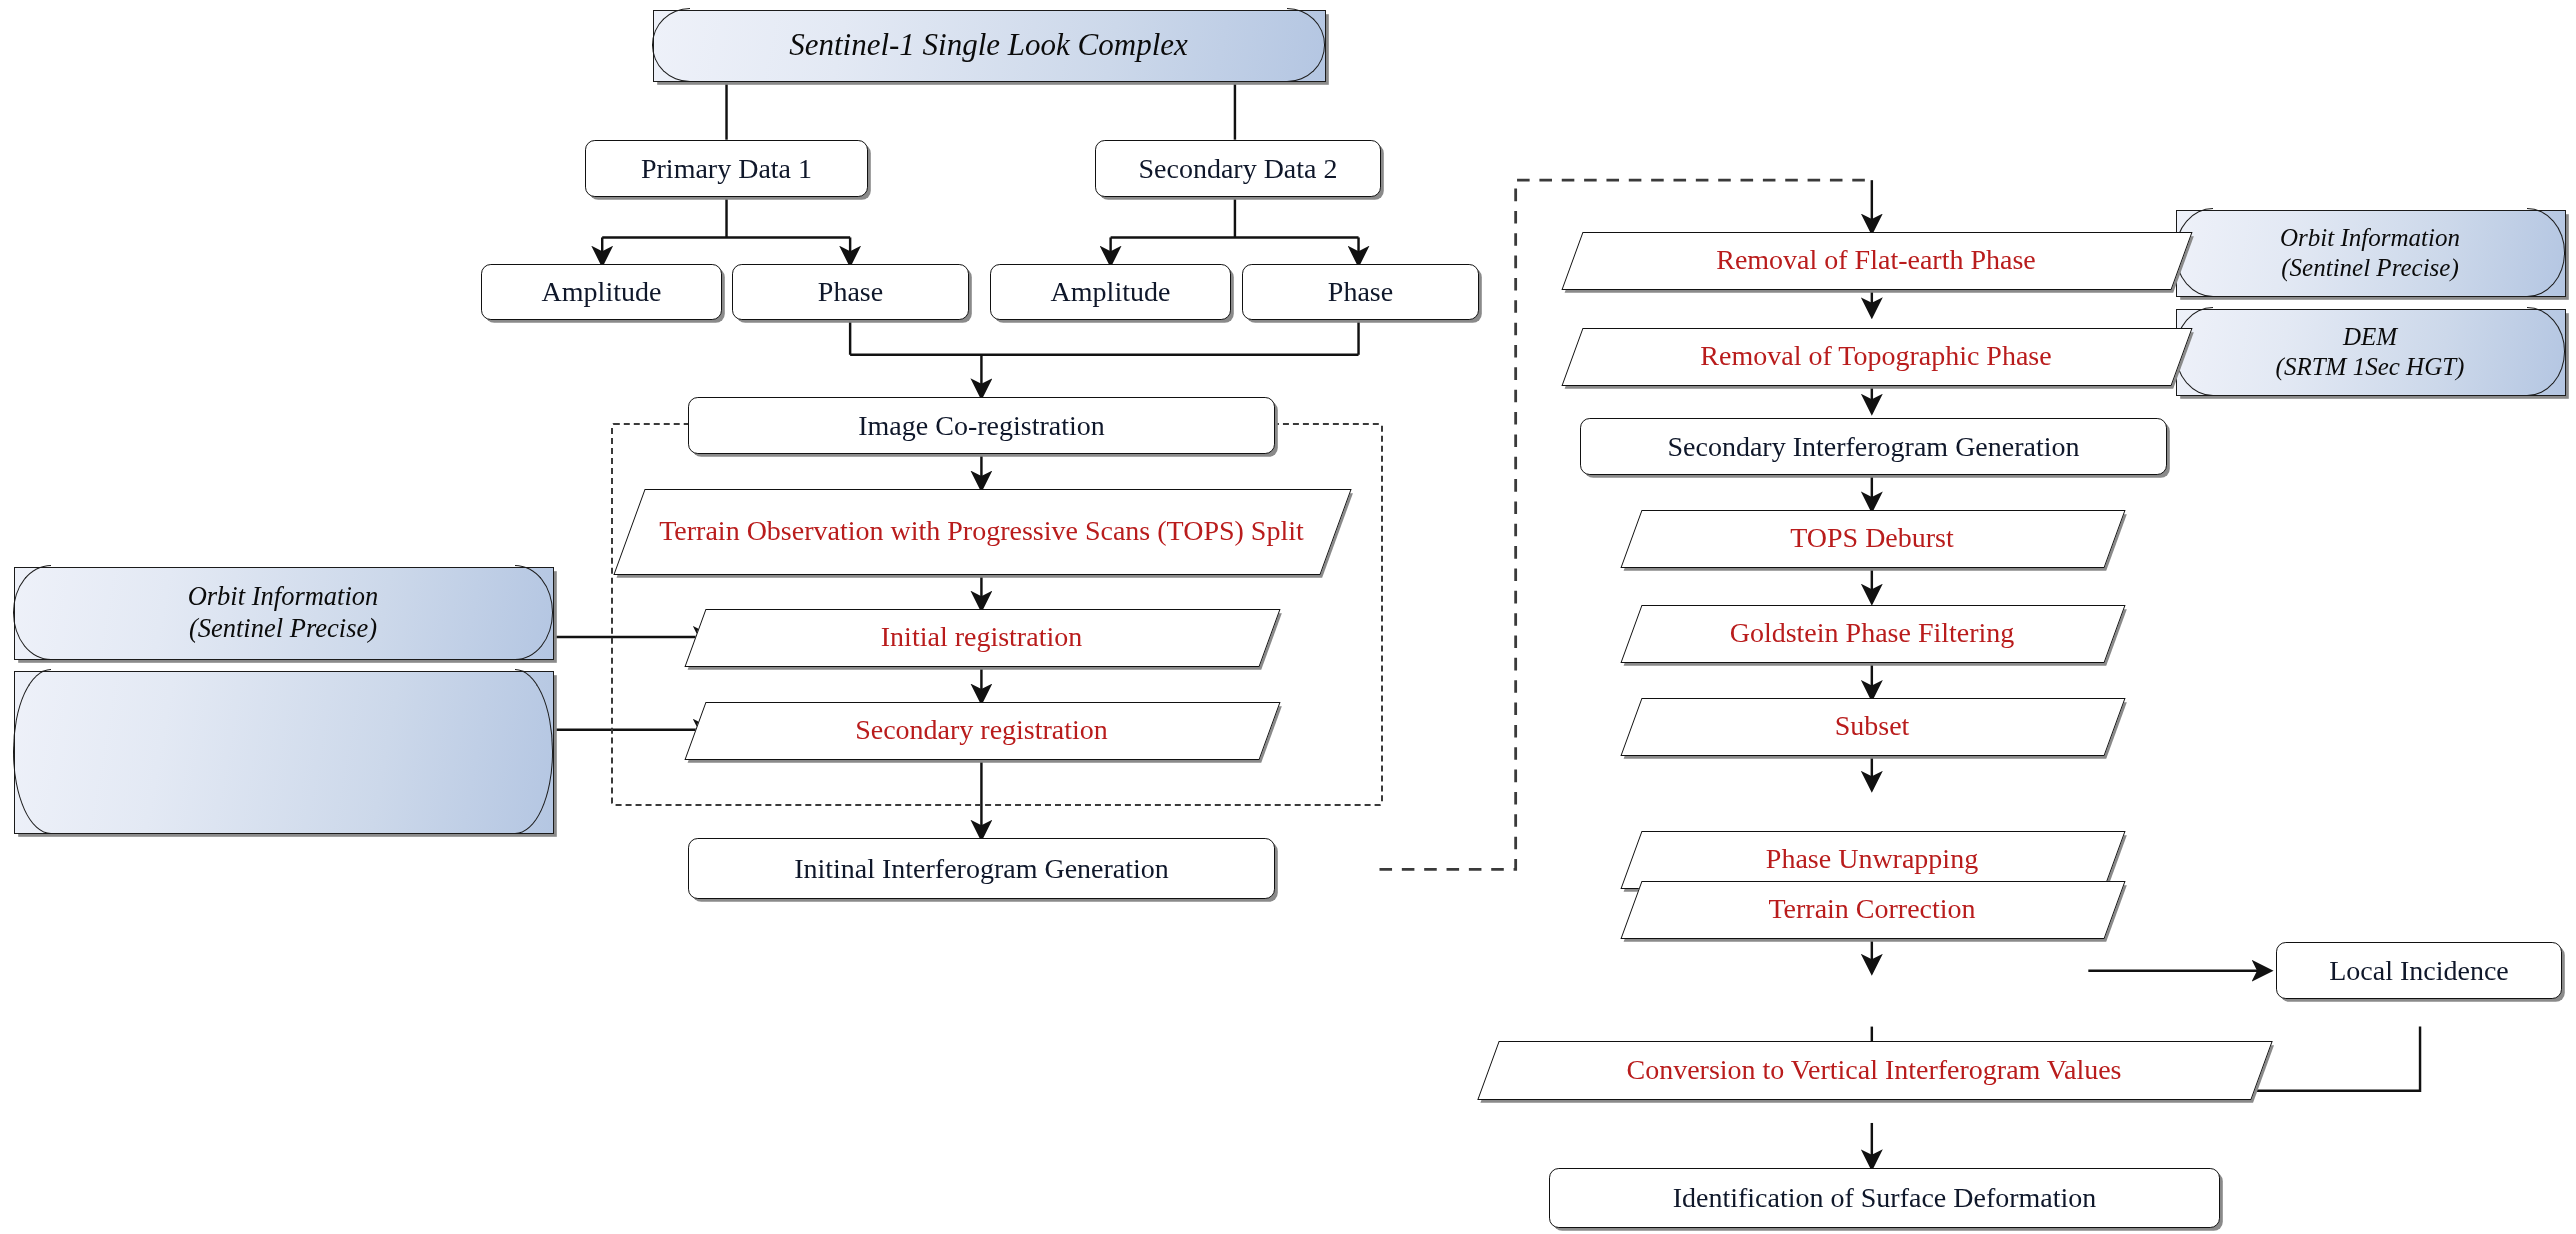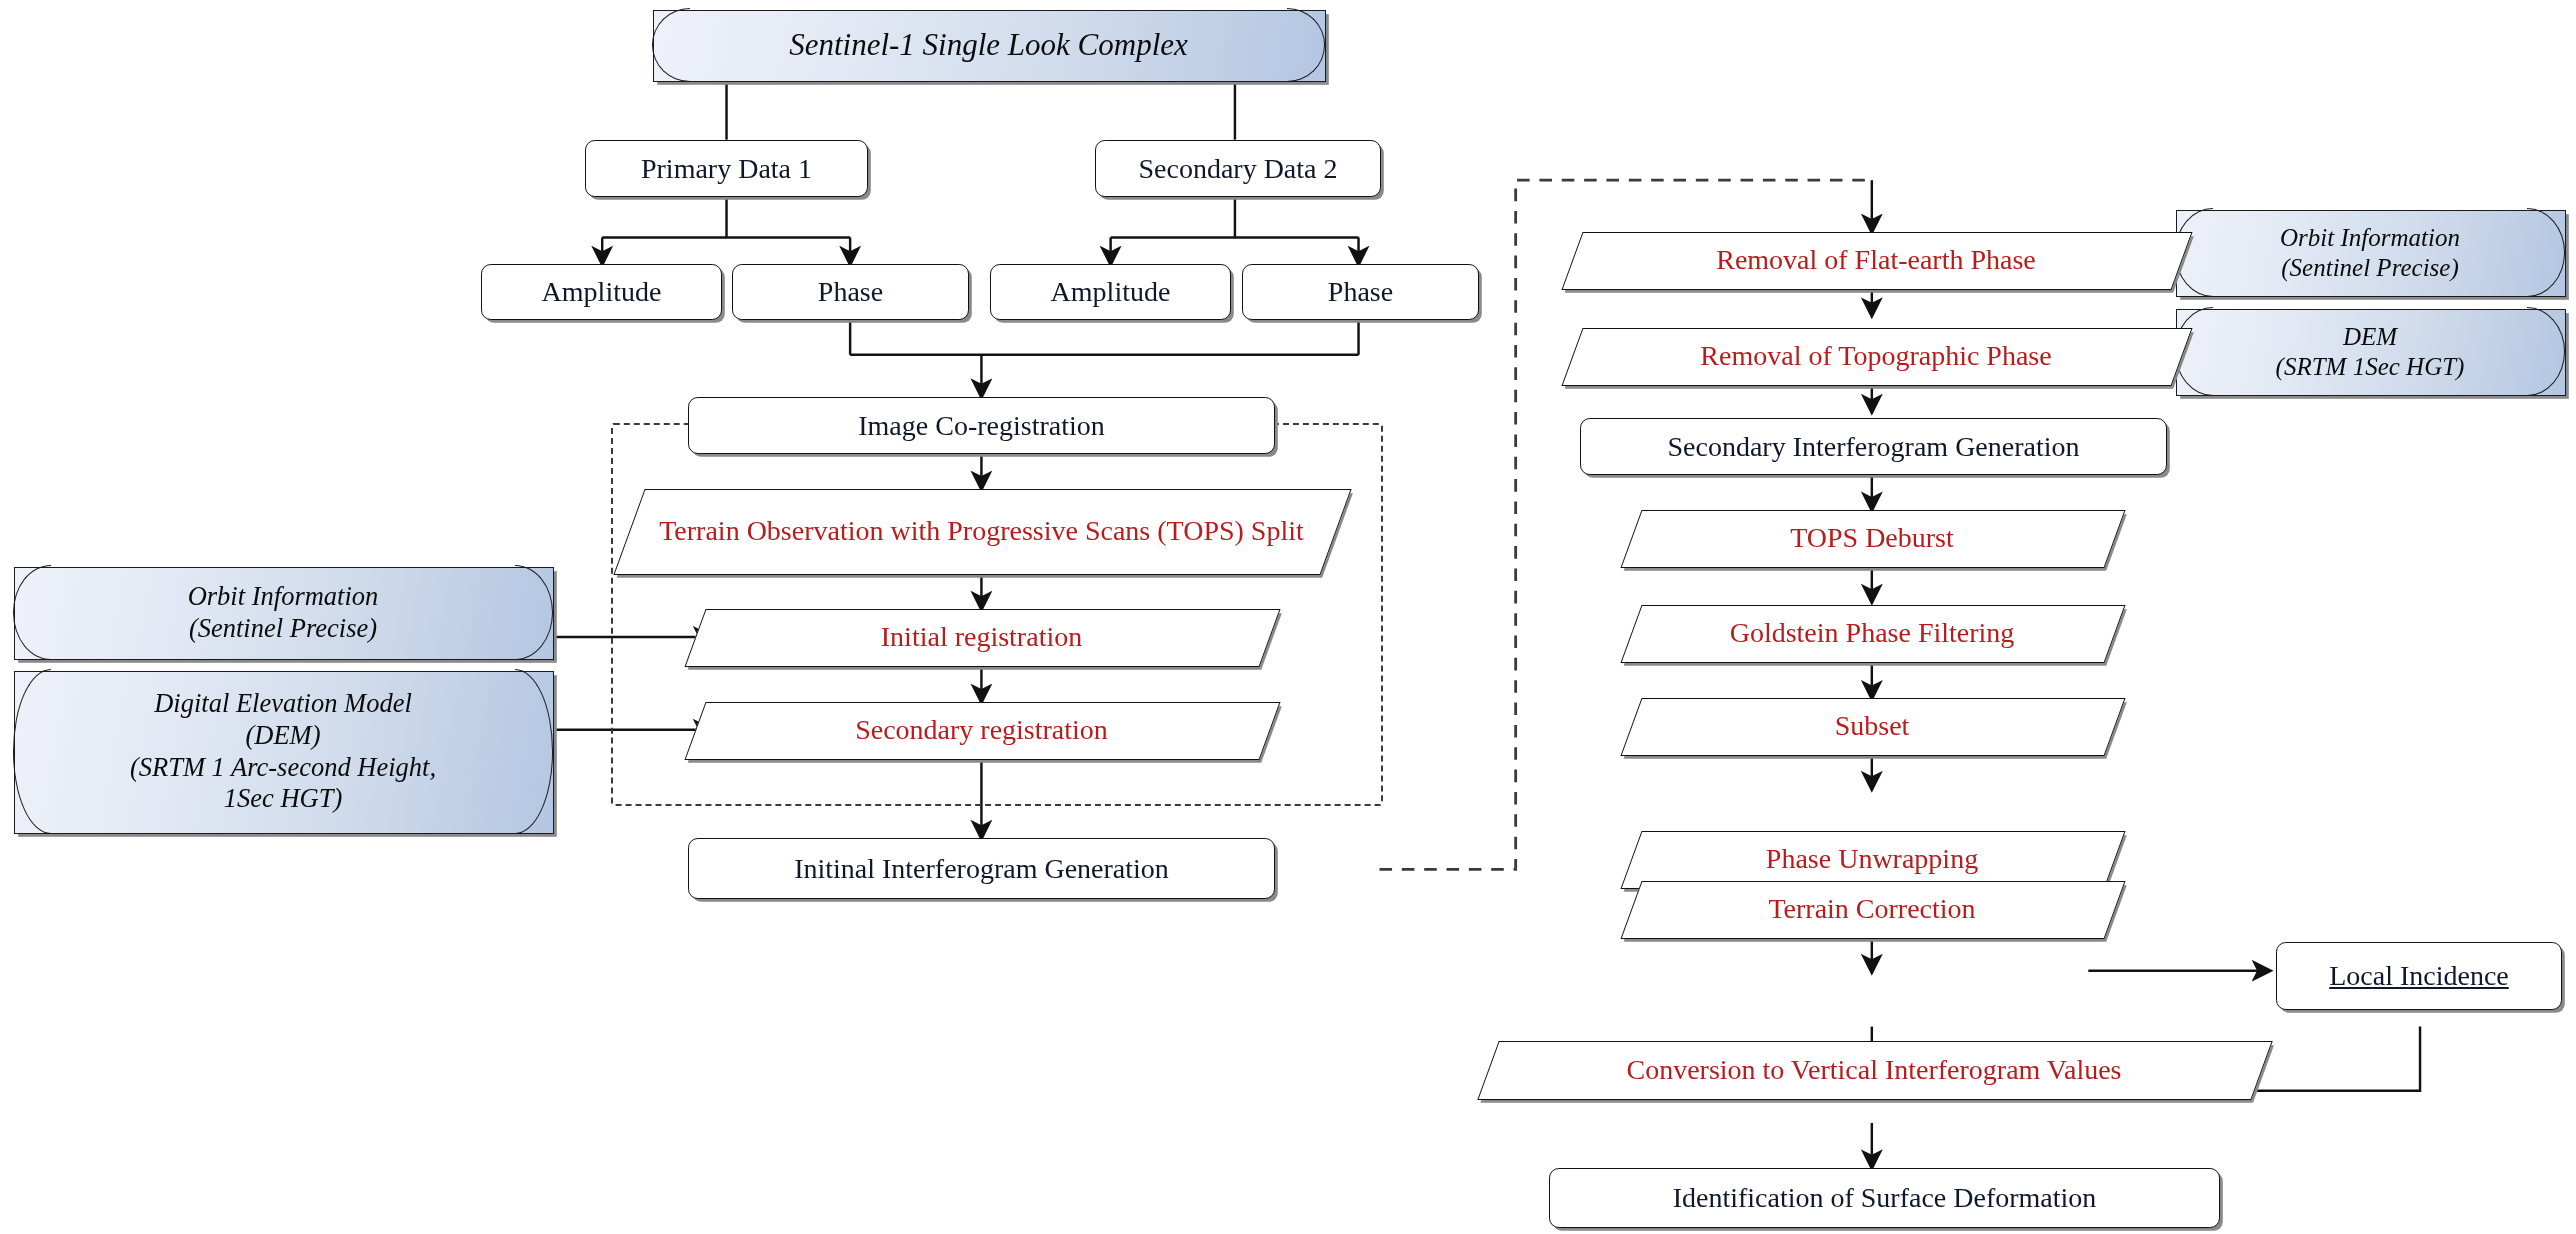--- a/index.html
+++ b/index.html
@@ -184,28 +184,20 @@
         <div>Orbit Information</div>
         <div>(Sentinel Precise)</div>
       </div>
     </div>
   </div>
 
   <div class="cyl" style="left:14px;top:671px;width:538px;height:161px;">
     <div class="body"></div>
     <div class="lcap"></div>
     <div class="rcap"></div>
-    <div class="cyltxt fs38">
-      <div>
-        <div>Digital Elevation Model</div>
-        <div>(DEM)</div>
-        <div>(SRTM 1 Arc-second Height,</div>
-        <div>1Sec HGT)</div>
-      </div>
-    </div>
   </div>
 
   <div class="cyl" style="left:2176px;top:210px;width:388px;height:85px;">
     <div class="body"></div>
     <div class="lcap"></div>
     <div class="rcap"></div>
     <div class="cyltxt fs36">
       <div>
         <div>Orbit Information</div>
         <div>(Sentinel Precise)</div>
@@ -257,21 +249,21 @@
   <div class="pgram" style="left:1631px;top:791px;width:482px;height:56px;margin-top:40px;">
     <div class="skin"></div>
     <div class="txt fs40">Phase Unwrapping</div>
   </div>
 
   <div class="pgram" style="left:1631px;top:881px;width:482px;height:56px;">
     <div class="skin"></div>
     <div class="txt fs40">Terrain Correction</div>
   </div>
 
-  <div class="node rbox fs40" style="left:2276px;top:942px;width:286px;height:68px;text-decoration:underline;">
+  <div class="node rbox fs40" style="left:2276px;top:942px;width:286px;height:57px;">
     <span>Local Incidence</span>
   </div>
 
   <div class="pgram" style="left:1488px;top:1041px;width:772px;height:57px;">
     <div class="skin"></div>
     <div class="txt fs40">Conversion to Vertical Interferogram Values</div>
   </div>
 
   <div class="node rbox fs40" style="left:1549px;top:1168px;width:671px;height:60px;">
     <span>Identification of Surface Deformation</span>

